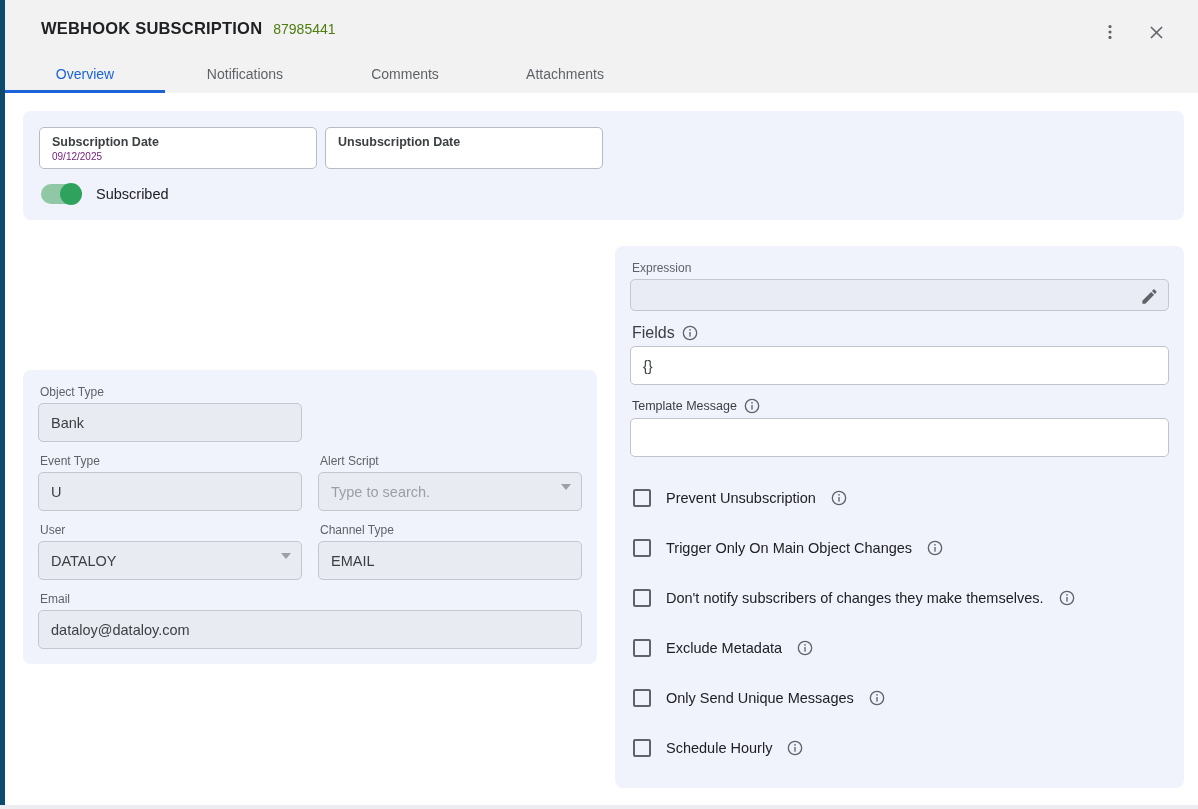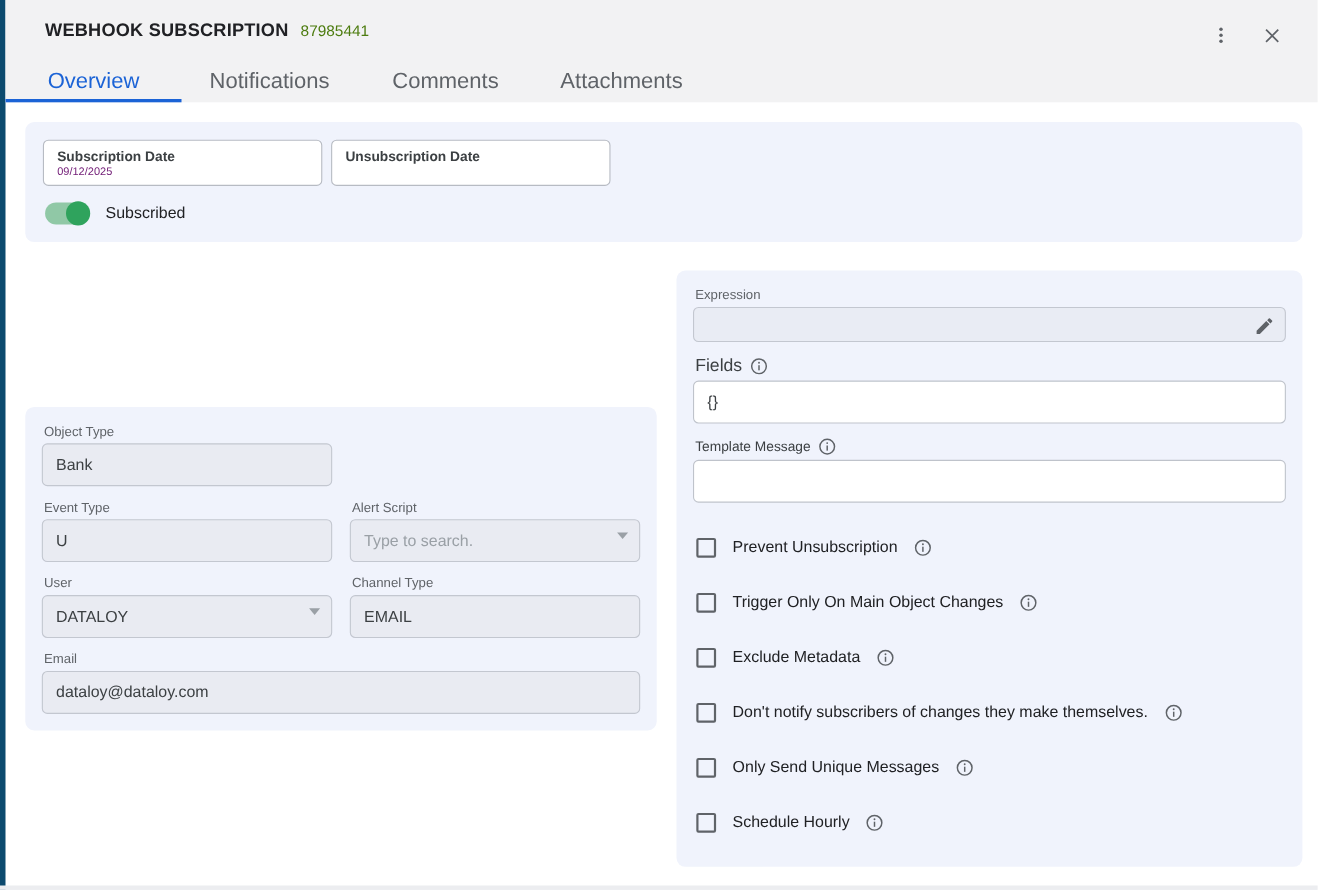--- a/index.html
+++ b/index.html
@@ -21,34 +21,34 @@
   .header { background: #f2f2f3; padding-top: 19px; position: relative; flex: 0 0 auto; }
   .title-row { display: flex; align-items: baseline; padding: 0 36px; }
   .title { font-size: 16.5px; font-weight: bold; letter-spacing: .2px; color: #202124; }
   .record-id { font-size: 14px; color: #4d7c0f; margin-left: 11px; }
   .header-actions { position: absolute; top: 20px; right: 30px; display: flex; align-items: center; gap: 22px; }
   .icon-btn { border: none; background: transparent; cursor: pointer; width: 24px; height: 24px;
               display: flex; align-items: center; justify-content: center; }
 
   .tabs { display: flex; margin-top: 17px; }
   .tab { width: 160px; height: 38px; display: flex; align-items: center; justify-content: center;
-         font-size: 20px; color: #5f6368; cursor: pointer; position: relative; }
+         font-size: 14px; color: #5f6368; cursor: pointer; position: relative; }
   .tab.active { color: #1b63d6; }
   .tab.active::after { content: ""; position: absolute; left: 0; right: 0; bottom: 0; height: 3px; background: #1b63d6; }
 
   
   .panel { background: #f0f3fc; border-radius: 8px; }
   .top-panel { margin: 18px 14px 0 18px; padding: 16px; }
   .columns { display: flex; align-items: center; gap: 18px; margin: 26px 14px 0 18px; }
   .left-panel { width: 574px; padding: 15px; }
   .right-panel { flex: 1; padding: 15px; min-height: 499px; }
 
   
   .date-row { display: flex; gap: 8px; }
-  .date-box { width: 254px; height: 42px; background: #fff; border: 1px solid #b7bbc3;
+  .date-box { width: 278px; height: 42px; background: #fff; border: 1px solid #b7bbc3;
               border-radius: 5px; padding: 7px 12px 0; cursor: pointer; }
   .date-label { display: block; font-size: 12.5px; font-weight: bold; color: #3c4043; }
   .date-value { display: block; font-size: 10px; color: #701a75; margin-top: 2px; }
 
   
   .toggle-row { display: flex; align-items: center; gap: 15px; margin-top: 15px; padding-left: 2px; }
   .switch { width: 40px; height: 20px; position: relative; cursor: pointer; flex: 0 0 auto; }
   .switch-track { width: 40px; height: 20px; border-radius: 10px; background: #90c8a6; }
   .switch-thumb { position: absolute; top: -1px; right: -1px; width: 22px; height: 22px;
                   border-radius: 50%; background: #2fa35d; }
@@ -238,32 +238,32 @@
           <span class="info">
             <svg width="16" height="16" viewBox="0 0 24 24">
                 <circle cx="12" cy="12" r="10" fill="none" stroke="#5f6368" stroke-width="2"></circle>
                 <rect x="11" y="10.5" width="2" height="7" fill="#5f6368"></rect>
                 <circle cx="12" cy="7.2" r="1.3" fill="#5f6368"></circle>
               </svg>
           </span>
         </div>
         <div class="checkbox-row">
           <span class="checkbox"></span>
+          <span class="checkbox-label">Don't notify subscribers of changes they make themselves.</span>
+          <span class="info">
+            <svg width="16" height="16" viewBox="0 0 24 24">
+                <circle cx="12" cy="12" r="10" fill="none" stroke="#5f6368" stroke-width="2"></circle>
+                <rect x="11" y="10.5" width="2" height="7" fill="#5f6368"></rect>
+                <circle cx="12" cy="7.2" r="1.3" fill="#5f6368"></circle>
+              </svg>
+          </span>
+        </div>
+        <div class="checkbox-row">
+          <span class="checkbox"></span>
           <span class="checkbox-label">Exclude Metadata</span>
-          <span class="info">
-            <svg width="16" height="16" viewBox="0 0 24 24">
-                <circle cx="12" cy="12" r="10" fill="none" stroke="#5f6368" stroke-width="2"></circle>
-                <rect x="11" y="10.5" width="2" height="7" fill="#5f6368"></rect>
-                <circle cx="12" cy="7.2" r="1.3" fill="#5f6368"></circle>
-              </svg>
-          </span>
-        </div>
-        <div class="checkbox-row">
-          <span class="checkbox"></span>
-          <span class="checkbox-label">Don't notify subscribers of changes they make themselves.</span>
           <span class="info">
             <svg width="16" height="16" viewBox="0 0 24 24">
                 <circle cx="12" cy="12" r="10" fill="none" stroke="#5f6368" stroke-width="2"></circle>
                 <rect x="11" y="10.5" width="2" height="7" fill="#5f6368"></rect>
                 <circle cx="12" cy="7.2" r="1.3" fill="#5f6368"></circle>
               </svg>
           </span>
         </div>
         <div class="checkbox-row">
           <span class="checkbox"></span>

